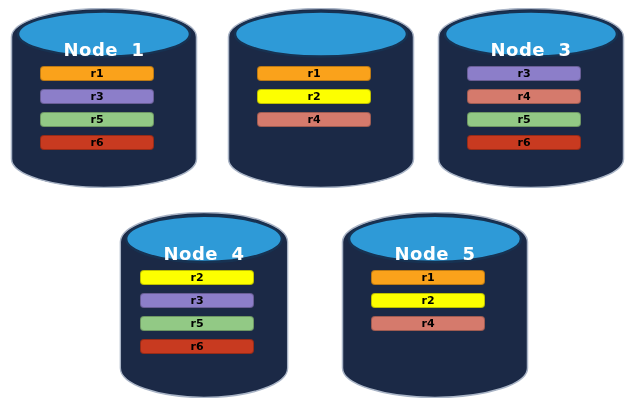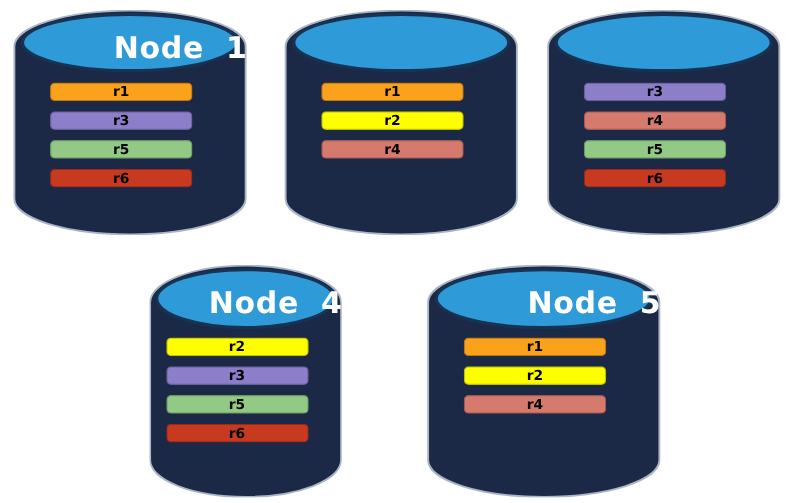--- a/index.html
+++ b/index.html
@@ -6,42 +6,42 @@
   body {
     width: 638px; height: 402px;
     position: relative;
     background: #ffffff;
     font-family: "DejaVu Sans", "Liberation Sans", sans-serif;
     overflow: hidden;
   }
   .node { position: absolute; }
   .cyl-svg { position: absolute; left: 0; top: 0; width: 100%; height: 100%; display: block; }
   .node-title {
-    position: absolute; left: 0; right: 0; top: 12px; height: 36px;
-    line-height: 36px; text-align: right;
-    font-size: 24px; font-weight: bold;
+    position: absolute; left: 0; right: 0; top: 24px; height: 36px;
+    line-height: 36px; text-align: center;
+    font-size: 18px; font-weight: bold;
     letter-spacing: 0.5px;
     white-space: pre;
   }
   .bars { position: absolute; left: 0; right: 14px; top: 58px; }
   .bar {
     width: 114px; height: 15px;
     margin: 0 auto 8px auto;
     border-radius: 4px;
     border: 1px solid rgba(0,0,0,0.25);
     box-sizing: border-box;
     text-align: center;
     font-size: 11px; font-weight: bold; line-height: 13px;
     color: #000000;
   }
   
   #node-1 { left: 10px;  top: 8px;   width: 188px; height: 180px; }
   #node-2 { left: 227px; top: 8px;   width: 188px; height: 180px; }
   #node-3 { left: 437px; top: 8px;   width: 188px; height: 180px; }
-  #node-4 { left: 119px; top: 212px; width: 155px; height: 186px; }
+  #node-4 { left: 119px; top: 212px; width: 155px; height: 186px; padding-left: 15px; }
   #node-5 { left: 341px; top: 212px; width: 188px; height: 186px; }
 </style>
 </head>
 <body style="background: rgb(255, 255, 255);">
 
 <div class="node" id="node-1">
   <svg class="cyl-svg" viewBox="0 0 188 180" preserveAspectRatio="none">
     <path stroke-width="1.5" d="M1.5,29 L1.5,151 A92.5,28.5 0 0 0 186.5,151 L186.5,29 A92.5,28.5 0 0 0 1.5,29 Z" fill="#1B2946" stroke="#A9B4C6"></path>
     <ellipse cx="94" cy="26" rx="86" ry="22.5" stroke-width="2.5" fill="#2E9AD7" stroke="#173252"></ellipse>
   </svg>
@@ -64,20 +64,21 @@
       <div class="bar" style="background: rgb(253, 255, 0); color: rgb(0, 0, 0);"><span>r2</span></div>
       <div class="bar" style="background: rgb(213, 122, 108); color: rgb(0, 0, 0);"><span>r4</span></div>
     </div>
 </div>
 
 <div class="node" id="node-3">
   <svg class="cyl-svg" viewBox="0 0 188 180" preserveAspectRatio="none">
     <path stroke-width="1.5" d="M1.5,29 L1.5,151 A92.5,28.5 0 0 0 186.5,151 L186.5,29 A92.5,28.5 0 0 0 1.5,29 Z" fill="#1B2946" stroke="#A9B4C6"></path>
     <ellipse cx="94" cy="26" rx="86" ry="22.5" stroke-width="2.5" fill="#2E9AD7" stroke="#173252"></ellipse>
   </svg>
+  <div class="node-title" style="color: rgb(255, 255, 255);">Node  3</div>
   <div class="bars">
       <div class="bar" style="background: rgb(140, 126, 201); color: rgb(0, 0, 0);"><span>r3</span></div>
       <div class="bar" style="background: rgb(213, 122, 108); color: rgb(0, 0, 0);"><span>r4</span></div>
       <div class="bar" style="background: rgb(146, 201, 133); color: rgb(0, 0, 0);"><span>r5</span></div>
       <div class="bar" style="background: rgb(200, 58, 32); color: rgb(0, 0, 0);"><span>r6</span></div>
     </div>
 </div>
 
 <div class="node" id="node-4">
   <svg class="cyl-svg" viewBox="0 0 188 180" preserveAspectRatio="none">

